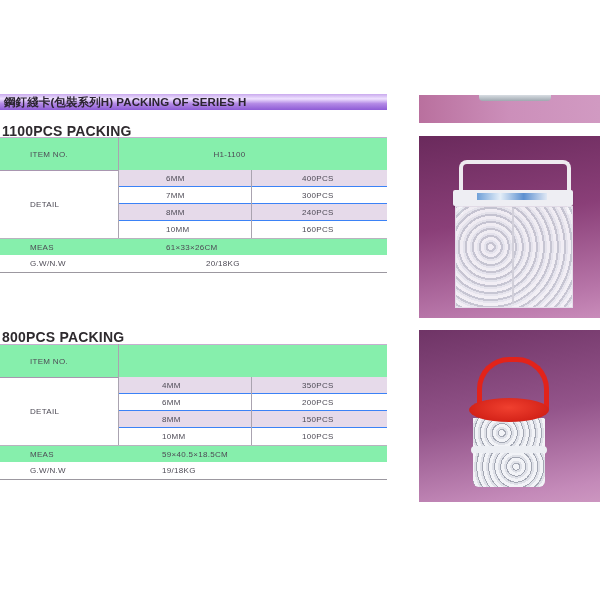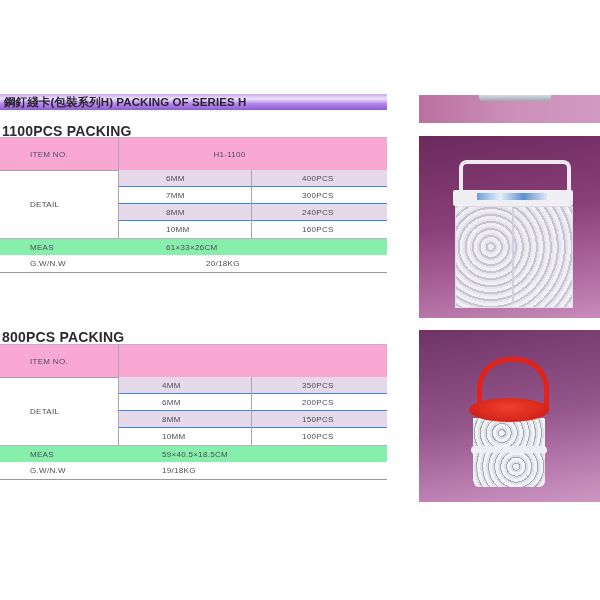--- a/index.html
+++ b/index.html
@@ -9,21 +9,21 @@
   .banner { position:absolute; left:0; top:94px; width:387px; height:16px;
     background:linear-gradient(180deg,#c9a9ee 0%,#efe2ff 30%,#b48ae6 60%,#8e5cd6 100%); }
   .banner-text { position:absolute; left:4px; top:0; line-height:16px; font-size:11.5px; font-weight:bold;
     color:#2b2430; white-space:nowrap; letter-spacing:0.1px; }
 
   .section-label { position:absolute; left:2px; font-size:14px; font-weight:bold; color:#2e2a2e; letter-spacing:0.2px; }
 
   .tbl { position:absolute; left:0; width:387px; }
   .row { position:absolute; left:0; width:387px; }
   .cell { position:absolute; top:0; height:100%; font-size:8px; color:#4d4a55; display:flex; align-items:center; letter-spacing:0.3px; }
-  .hdr { background:#f9a8d4; border-top:1px solid #c7aed0; border-bottom:1px solid #a996b0; }
+  .hdr { background:#86efac; border-top:1px solid #c7aed0; border-bottom:1px solid #a996b0; }
   .lav { background:#e6daea; }
   .lav2 { background:#86efac; }
   .wht { background:#ffffff; }
   .line-b { border-bottom:5px solid #3b82f6; }
   .vdiv { position:absolute; width:1px; background:#aaa3b0; }
   .bottom-rule { position:absolute; left:0; width:387px; height:1px; background:#9c98a0; }
 
   .photo { position:absolute; left:419px; width:181px; overflow:hidden; }
   .p-top { top:95px; height:28px; background:linear-gradient(90deg,#b9709e 0%,#cc8fba 50%,#d19ac2 100%); }
   .p-top .tray { position:absolute; left:60px; top:0; width:72px; height:6px;

